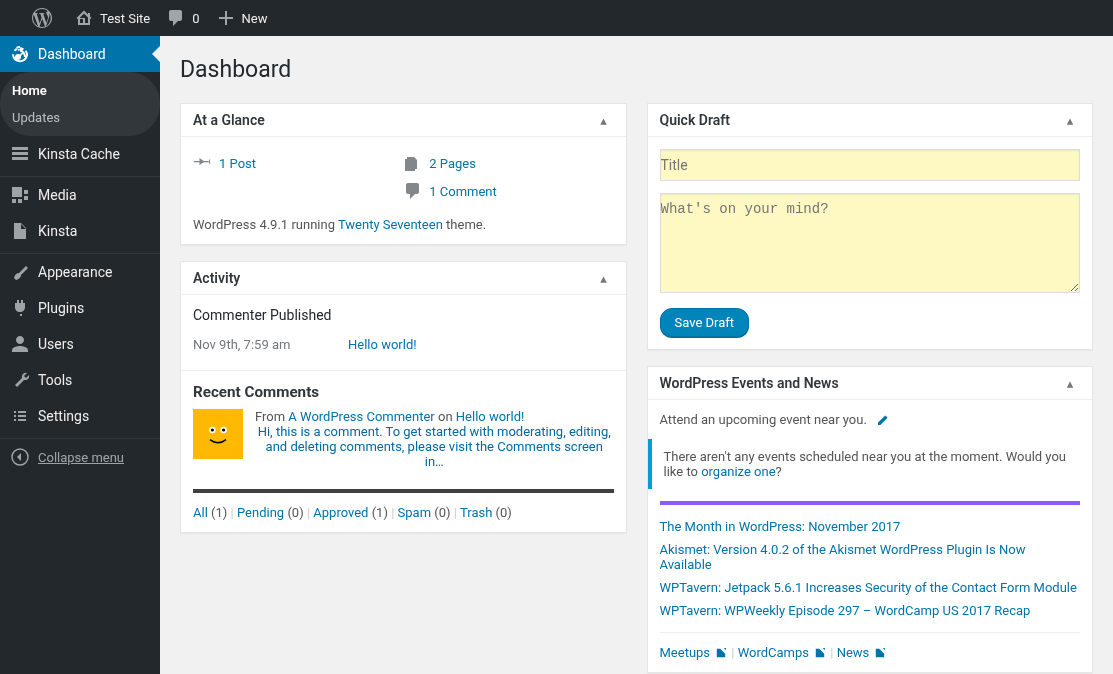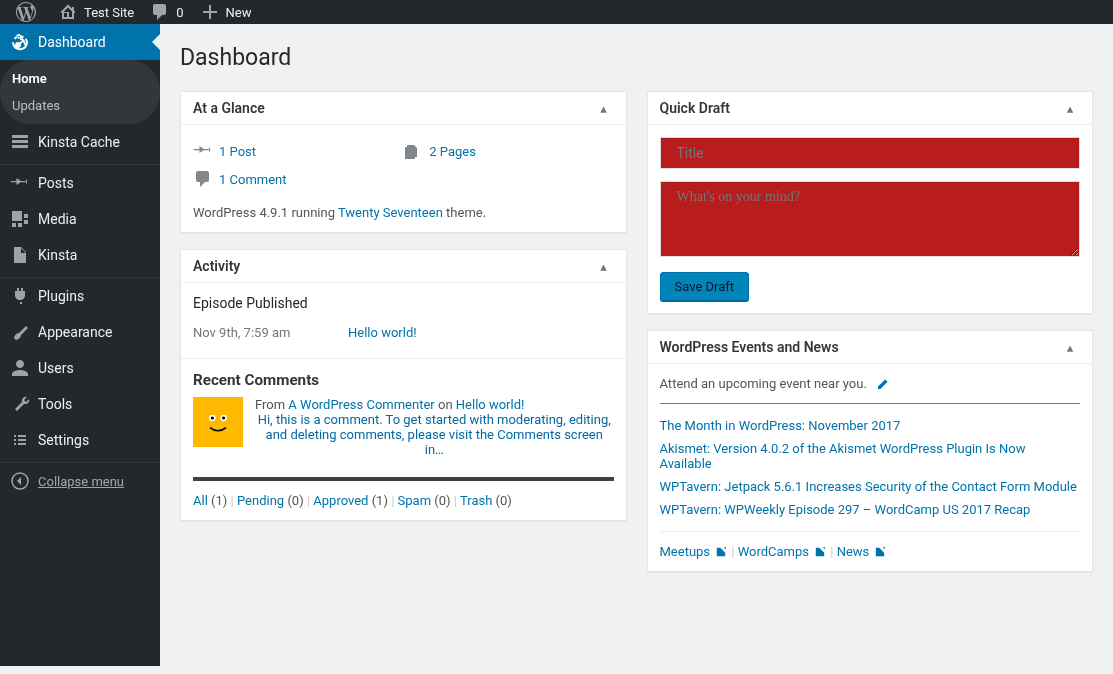--- a/index.html
+++ b/index.html
@@ -1,19 +1,19 @@
 <!DOCTYPE html>
 <html><head>
 <meta charset="utf-8">
 <style>
 * { margin: 0; padding: 0; box-sizing: border-box; font-family: -apple-system, BlinkMacSystemFont, "Segoe UI", Roboto, sans-serif; }
 body { background: #f1f1f1; font-size: 13px; color: #32373c; }
 
 
-.adminbar { height: 24px; background: #23282d; color: #eee; display: flex; align-items: center; padding: 0 8px; font-size: 13px; text-align: right; }
+.adminbar { height: 36px; background: #23282d; color: #eee; display: flex; align-items: center; padding: 0 24px; font-size: 13px; text-align: right; }
 .adminbar-item { display: flex; align-items: center; padding: 0 8px; height: 32px; cursor: pointer; color: #eee; }
 .adminbar-item svg { width: 20px; height: 20px; fill: #a0a5aa; margin-right: 6px; }
 
 
 .wrap { display: flex; min-height: calc(100vh - 32px); }
 .sidebar { width: 160px; background: #23282d; color: #eee; }
 .menu-item { display: flex; align-items: center; padding: 8px 8px 8px 10px; color: #eee; cursor: pointer; font-size: 14px; position: relative; }
 .menu-item.current { background: #0073aa; color: #fff; }
 .menu-item.current::after { content: ''; position: absolute; right: 0; top: 50%; transform: translateY(-50%); border: 8px solid transparent; border-right-color: #f1f1f1; }
 .menu-item svg { width: 20px; height: 20px; fill: rgba(240,245,250,.6); margin-right: 8px; }
@@ -30,21 +30,21 @@
 h1.page-title { font-size: 23px; font-weight: 400; color: #23282d; margin-bottom: 20px; }
 .columns { display: flex; gap: 20px; }
 .col { flex: 1; display: flex; flex-direction: column; gap: 16px; }
 
 .postbox { background: #fff; border: 1px solid #e5e5e5; box-shadow: 0 1px 1px rgba(0,0,0,.04); }
 .postbox-header { border-bottom: 1px solid #eee; display: flex; justify-content: space-between; align-items: center; padding: 8px 12px; }
 .postbox-header h2 { font-size: 14px; font-weight: 600; }
 .toggle-arrow { cursor: pointer; color: #72777c; width: 20px; text-align: center; }
 .postbox-inside { padding: 12px; font-size: 13px; }
 
-.glance-list { display: flex; flex-wrap: wrap; }
+.glance-list { display: flex; flex-wrap: wrap; justify-content: flex-end; }
 .glance-item { width: 50%; display: flex; align-items: center; padding: 4px 0; }
 .glance-item svg { width: 20px; height: 20px; fill: #82878c; margin-right: 6px; }
 .glance-item a { color: #0073aa; text-decoration: none; }
 .version-info { padding-top: 12px; border-top: none; color: #555; }
 .version-info a { color: #0073aa; text-decoration: none; }
 
 .activity-block h3 { font-size: 14px; font-weight: 400; margin-bottom: 8px; color: #23282d; }
 .activity-row { display: flex; padding: 6px 0; }
 .activity-time { color: #72777c; width: 155px; }
 .activity-link { color: #0073aa; text-decoration: none; }
@@ -53,29 +53,29 @@
 .comment-row { display: flex; gap: 12px; padding: 8px 0; }
 .avatar { width: 50px; height: 50px; border-radius: 0; background: #ffb900; display: flex; align-items: center; justify-content: center; flex-shrink: 0; }
 .comment-meta { color: #555; }
 .comment-meta a { color: #0073aa; text-decoration: none; }
 .comment-body { color: #0369a1; text-align: center; }
 
 .subsubsub { padding-top: 12px; border-top: 4px solid #404040; margin-top: 8px; color: #ccc; }
 .subsubsub a { color: #0073aa; text-decoration: none; }
 .subsubsub span.count { color: #555; }
 
-.quick-draft input[type=text], .quick-draft textarea { width: 100%; padding: 7px 16px; border: 1px solid #ddd; background: #b91c1c; font-size: 14px; margin-bottom: 12px; box-shadow: inset 0 1px 2px rgba(0,0,0,.07); }
-.quick-draft textarea { height: 76px; resize: vertical; font-family: Liberation Serif, serif; }
-.button-primary { background: #0085ba; border: 1px solid #0073aa; color: #0f172a; padding: 6px 14px; border-radius: 3px; cursor: pointer; font-size: 13px; box-shadow: 0 1px 0 #006799; }
+.quick-draft input[type=text], .quick-draft textarea { width: 100%; padding: 7px 0; border: 1px solid #ddd; background: #fef9c3; font-size: 14px; margin-bottom: 12px; box-shadow: inset 0 1px 2px rgba(0,0,0,.07); }
+.quick-draft textarea { height: 100px; resize: vertical; font-family: Liberation Mono, monospace; }
+.button-primary { background: #0085ba; border: 1px solid #0073aa; color: #ffffff; padding: 6px 14px; border-radius: 12px; cursor: pointer; font-size: 13px; box-shadow: 0 1px 0 #006799; }
 
 .events-intro { padding-bottom: 10px; color: #555; }
 .events-intro svg { width: 16px; height: 16px; fill: #0073aa; vertical-align: middle; margin-left: 4px; }
 .events-none { border-left: 4px solid #00a0d2; background: #fff; padding: 10px 12px; margin: 0 -12px 12px -12px; color: #555; }
 .events-none a { color: #0073aa; text-decoration: none; }
-.news-list { border-top: 1px solid #8b5cf6; padding-top: 10px; }
+.news-list { border-top: 4px solid #8b5cf6; padding-top: 10px; }
 .news-item { padding: 4px 0; }
 .news-item a { color: #0073aa; text-decoration: none; }
 .footer-links { border-top: 1px solid #eee; padding-top: 12px; margin-top: 10px; color: #ccc; }
 .footer-links a { color: #0073aa; text-decoration: none; }
 .ext-icon { display: inline-block; width: 14px; height: 14px; vertical-align: middle; margin-left: 4px; }
 .ext-icon svg { width: 14px; height: 14px; fill: #0073aa; }
 </style>
 </head>
 <body>
 
@@ -119,48 +119,42 @@
     </div>
     <div class="menu-item">
       <svg viewBox="0 0 20 20">
           <path d="M2 3h16v3H2V3zm0 5h16v3H2V8zm0 5h16v3H2v-3z"></path>
         </svg>
       <span>Kinsta Cache</span>
     </div>
     <div class="menu-sep"></div>
     <div class="menu-item">
       <svg viewBox="0 0 20 20">
-          <path d="M12 2l1 4-3 3-1 5-2-2-4 4-1-1 4-4-2-2 5-1 3-3 4 1-4-4z" transform="rotate(45 10 10)"></path>
-        </svg>
-      <span>Posts</span>
-    </div>
-    <div class="menu-item">
-      <svg viewBox="0 0 20 20">
           <path d="M2 2h10v10H2V2zm12 3h4v4h-4V5zm0 6h4v4h-4v-4zM8 14h4v4H8v-4zm-6 0h4v4H2v-4z"></path>
         </svg>
       <span>Media</span>
     </div>
     <div class="menu-item">
       <svg viewBox="0 0 20 20">
           <path d="M4 2h7l5 5v11H4V2zm7 1v5h5l-5-5z"></path>
         </svg>
       <span>Kinsta</span>
     </div>
     <div class="menu-sep"></div>
     <div class="menu-item">
       <svg viewBox="0 0 20 20">
+          <path d="M4 16s1-5 5-5l7-7 2 2-7 7c0 4-5 5-5 5l-2-2z"></path>
+        </svg>
+      <span>Appearance</span>
+    </div>
+    <div class="menu-item">
+      <svg viewBox="0 0 20 20">
           <path d="M7 2v3H5v4c0 3 2 5 5 5s5-2 5-5V5h-2V2h-2v3H9V2H7zm3 14v2h2v-2h-2z"></path>
         </svg>
       <span>Plugins</span>
-    </div>
-    <div class="menu-item">
-      <svg viewBox="0 0 20 20">
-          <path d="M4 16s1-5 5-5l7-7 2 2-7 7c0 4-5 5-5 5l-2-2z"></path>
-        </svg>
-      <span>Appearance</span>
     </div>
     <div class="menu-item">
       <svg viewBox="0 0 20 20">
           <path d="M10 10c2.2 0 4-1.8 4-4s-1.8-4-4-4-4 1.8-4 4 1.8 4 4 4zm0 2c-2.7 0-8 1.3-8 4v2h16v-2c0-2.7-5.3-4-8-4z"></path>
         </svg>
       <span>Users</span>
     </div>
     <div class="menu-item">
       <svg viewBox="0 0 20 20">
           <path d="M17 3l-3 3 2 2 3-3c.5 1.5 0 3-1 4-1.5 1.5-4 1-4 1l-7 7-2-2 7-7s-.5-2.5 1-4c1-1 2.5-1.5 4-1z"></path>
@@ -221,21 +215,21 @@
           </div>
         </div>
 
         <div class="postbox">
           <div class="postbox-header">
             <h2>Activity</h2>
             <span class="toggle-arrow">▴</span>
           </div>
           <div class="postbox-inside">
             <div class="activity-block">
-              <h3>Episode Published</h3>
+              <h3>Commenter Published</h3>
               <div class="activity-row">
                 <span class="activity-time">Nov 9th, 7:59 am</span>
                 <a class="activity-link">Hello world!</a>
               </div>
             </div>
             <div class="activity-divider">
               <h3>Recent Comments</h3>
               <div class="comment-row">
                 <div class="avatar">
                   <svg viewBox="0 0 50 50" width="40" height="40">
@@ -285,20 +279,23 @@
             <h2>WordPress Events and News</h2>
             <span class="toggle-arrow">▴</span>
           </div>
           <div class="postbox-inside">
             <div class="events-intro">
               <span>Attend an upcoming event near you.</span>
               <svg viewBox="0 0 20 20">
                   <path d="M14 3l3 3-9 9H5v-3l9-9z"></path>
                 </svg>
             </div>
+            <div class="events-none">
+              <span>There aren't any events scheduled near you at the moment. Would you like to </span><a>organize one</a>?
+            </div>
             <div class="news-list">
               <div class="news-item"><a>The Month in WordPress: November 2017</a></div>
               <div class="news-item"><a>Akismet: Version 4.0.2 of the Akismet WordPress Plugin Is Now Available</a></div>
               <div class="news-item"><a>WPTavern: Jetpack 5.6.1 Increases Security of the Contact Form Module</a></div>
               <div class="news-item"><a>WPTavern: WPWeekly Episode 297 – WordCamp US 2017 Recap</a></div>
             </div>
             <div class="footer-links">
               <a>Meetups</a><span class="ext-icon"><svg viewBox="0 0 20 20">
                     <path d="M14 3h3v3M17 3l-7 7M9 4H4v12h12v-5"></path>
                   </svg></span> |

